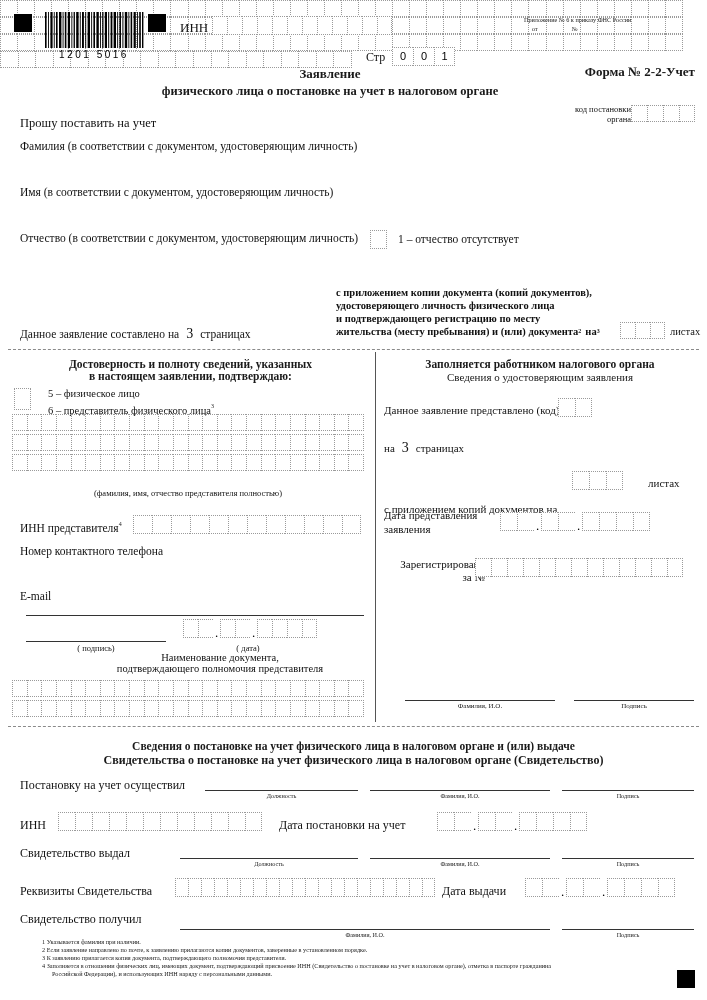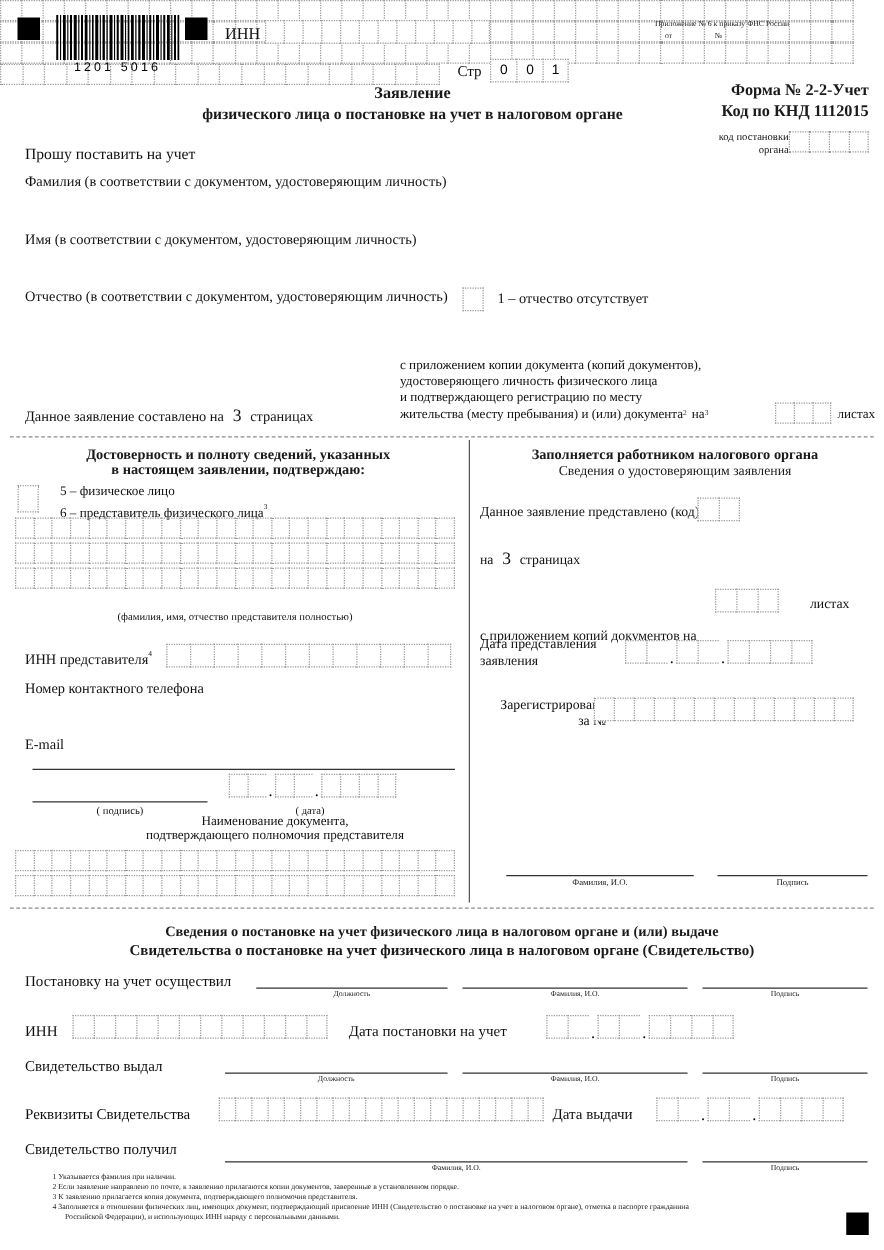--- a/index.html
+++ b/index.html
@@ -157,21 +157,20 @@
     </div>
   </div>
 
   <div class="abs center" style="left:150px; top:66px; width:360px;">
     <div class="bold" style="font-size:13px;">Заявление</div>
     <div class="bold" style="font-size:12.5px; margin-top:2px;">физического лица о постановке на учет в налоговом органе</div>
   </div>
 
   <div class="abs" style="right:12px; top:64px; text-align:right; width:190px;">
     <div class="bold" style="font-size:13px;">Форма № 2-2-Учет</div>
-    <div class="bold" style="font-size:13px; margin-top:1px;">Код по КНД 1112015</div>
   </div>
   <div class="abs" style="right:76px; top:104px; text-align:right; width:110px;">
     <div class="lbl-sm">код постановки</div>
     <div class="lbl-sm">органа</div>
   </div>
   <div class="abs cells" id="tax-auth-cells" style="right:12px; top:105px;">
       <div class="cell" style="width: 16px; height: 17px;"></div>
       <div class="cell" style="width: 16px; height: 17px;"></div>
       <div class="cell" style="width: 16px; height: 17px;"></div>
       <div class="cell" style="width: 16px; height: 17px;"></div>
@@ -308,21 +307,21 @@
       <div class="cell"></div>
       <div class="cell"></div>
       <div class="cell"></div>
       <div class="cell"></div>
       <div class="cell"></div>
       <div class="cell"></div>
       <div class="cell"></div>
       <div class="cell"></div>
     </div>
 
-  <div class="abs" style="left:320px; top:286px; width:300px;">
+  <div class="abs" style="left:336px; top:286px; width:300px;font-weight:bold;">
     <div class="lbl" style="font-size:10.5px; line-height:13px;">с приложением копии документа (копий документов),</div>
     <div class="lbl" style="font-size:10.5px; line-height:13px;">удостоверяющего личность физического лица</div>
     <div class="lbl" style="font-size:10.5px; line-height:13px;">и  подтверждающего регистрацию по месту</div>
     <div style="display:flex; align-items:flex-start; line-height:13px;">
       <span class="lbl" style="font-size:10.5px;">жительства (месту пребывания) и (или) документа</span>
       <span class="sup">2</span>
       <span class="lbl" style="font-size:10.5px; margin-left:4px;">на</span>
       <span class="sup">3</span>
     </div>
   </div>

